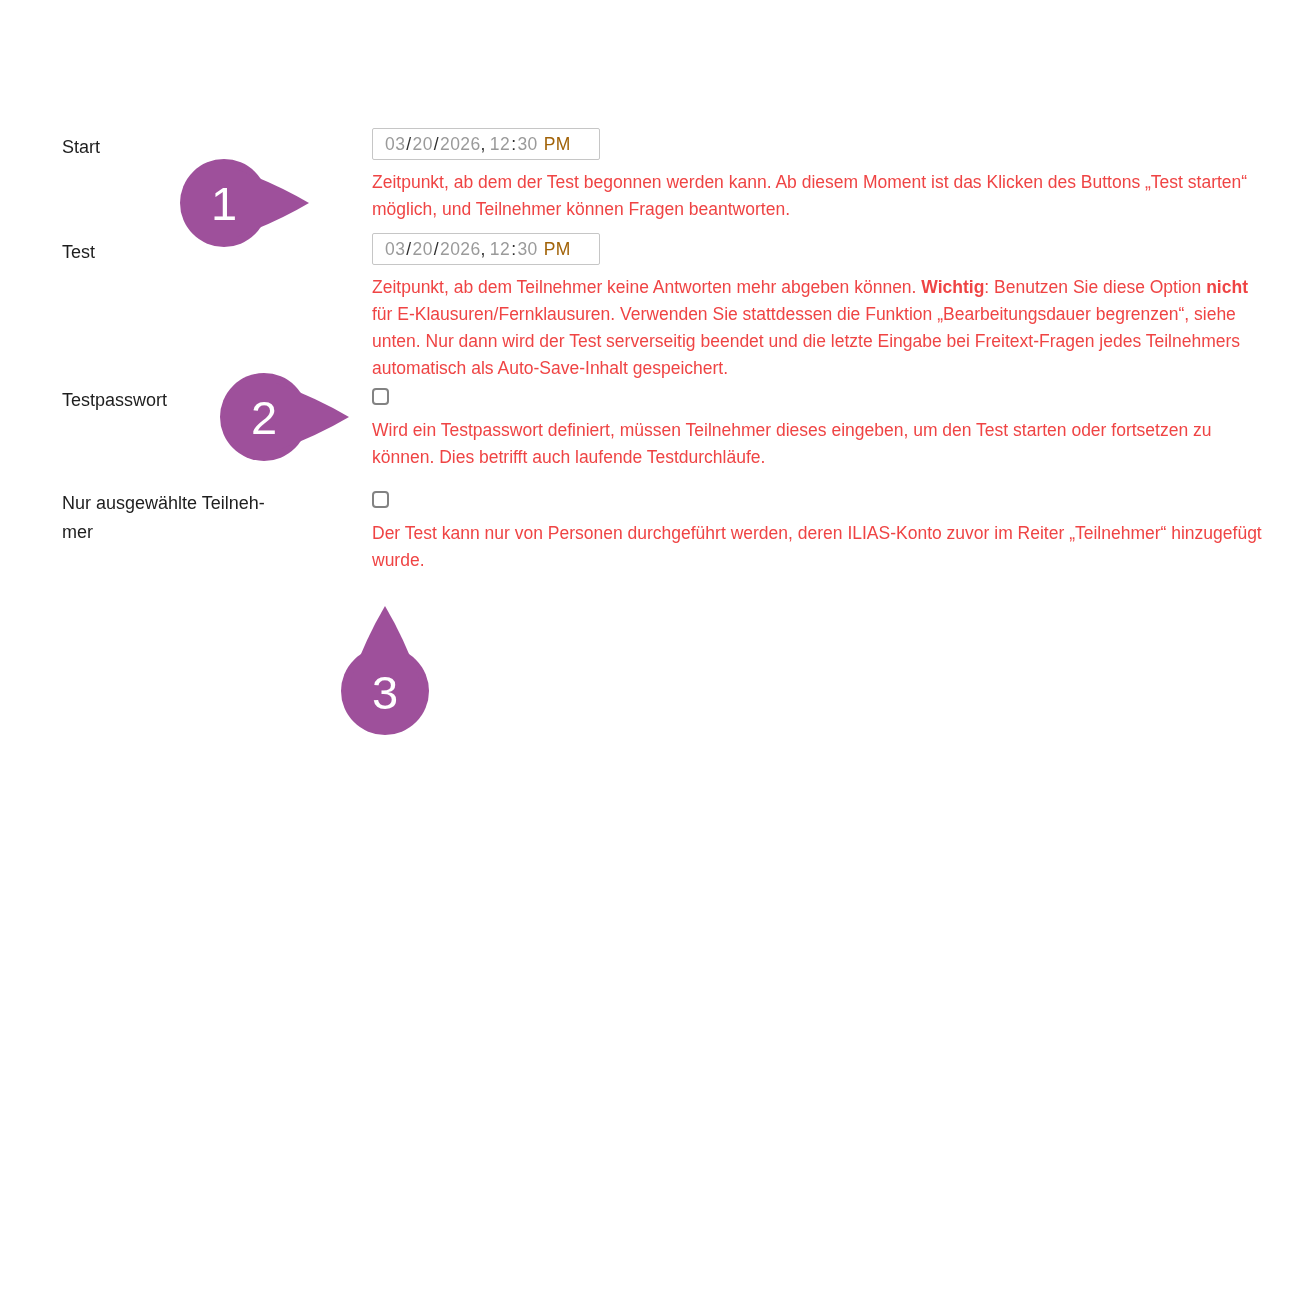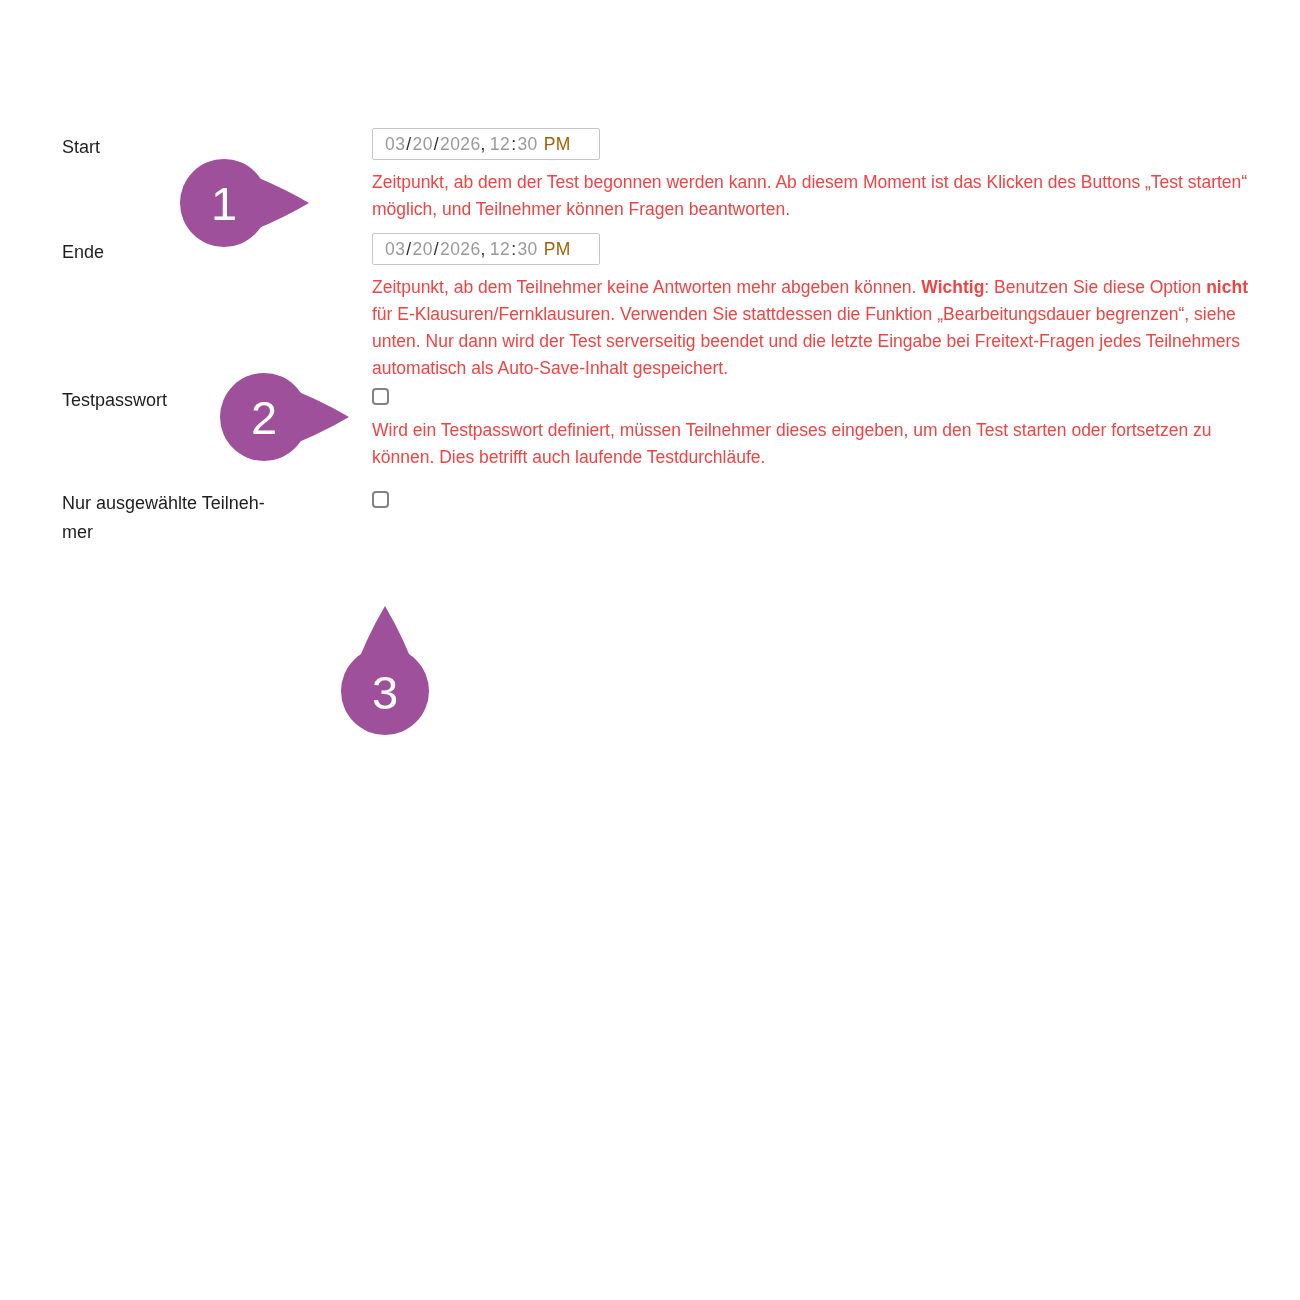--- a/index.html
+++ b/index.html
@@ -115,21 +115,21 @@
             <span class="dt-num">12</span>
             <span class="dt-sep">:</span>
             <span class="dt-num">30</span>
             <span class="dt-mer">PM</span>
           </div>
         <p class="help">Zeitpunkt, ab dem der Test begonnen werden kann. Ab diesem Moment ist das Klicken des Buttons „Test starten“ möglich, und Teilnehmer können Fragen beantworten.</p>
       </div>
     </div>
 
     <div class="row row-ende">
-      <div class="row-label pt">Ende</div>
+      <div class="row-label pt">Test</div>
       <div class="row-content">
         <div class="dt-input">
             <span class="dt-num">03</span>
             <span class="dt-sep">/</span>
             <span class="dt-num">20</span>
             <span class="dt-sep">/</span>
             <span class="dt-num">2026</span>
             <span class="dt-comma">,</span>
             <span class="dt-num">12</span>
             <span class="dt-sep">:</span>
@@ -145,20 +145,21 @@
       <div class="row-content">
         <div class="checkbox" role="checkbox" aria-checked="false"></div>
         <p class="help">Wird ein Testpasswort definiert, müssen Teilnehmer dieses eingeben, um den Test starten oder fortsetzen zu können. Dies betrifft auch laufende Testdurchläufe.</p>
       </div>
     </div>
 
     <div class="row checkbox-row">
       <div class="row-label">Nur ausgewählte Teilneh­mer</div>
       <div class="row-content">
         <div class="checkbox" role="checkbox" aria-checked="false"></div>
+        <p class="help">Der Test kann nur von Personen durchgeführt werden, deren ILIAS-Konto zuvor im Reiter „Teilnehmer“ hin­zugefügt wurde.</p>
       </div>
     </div>
 
   </div>
 
   <div class="marker marker-right" id="marker-1">
     <svg width="132" height="90" viewBox="0 0 132 90">
       <circle cx="45" cy="45" r="44" fill="#9e509b"></circle>
       <path d="M57 11 Q98 26 130 45 Q98 64 57 79 Z" fill="#9e509b"></path>
     </svg>

